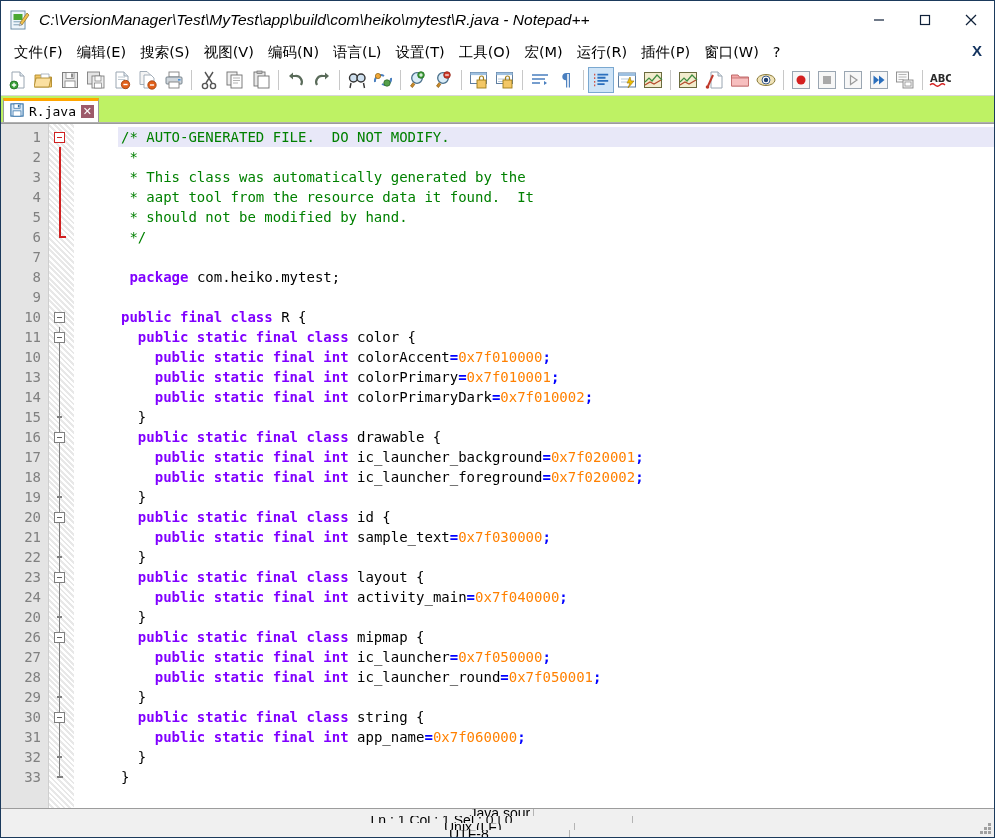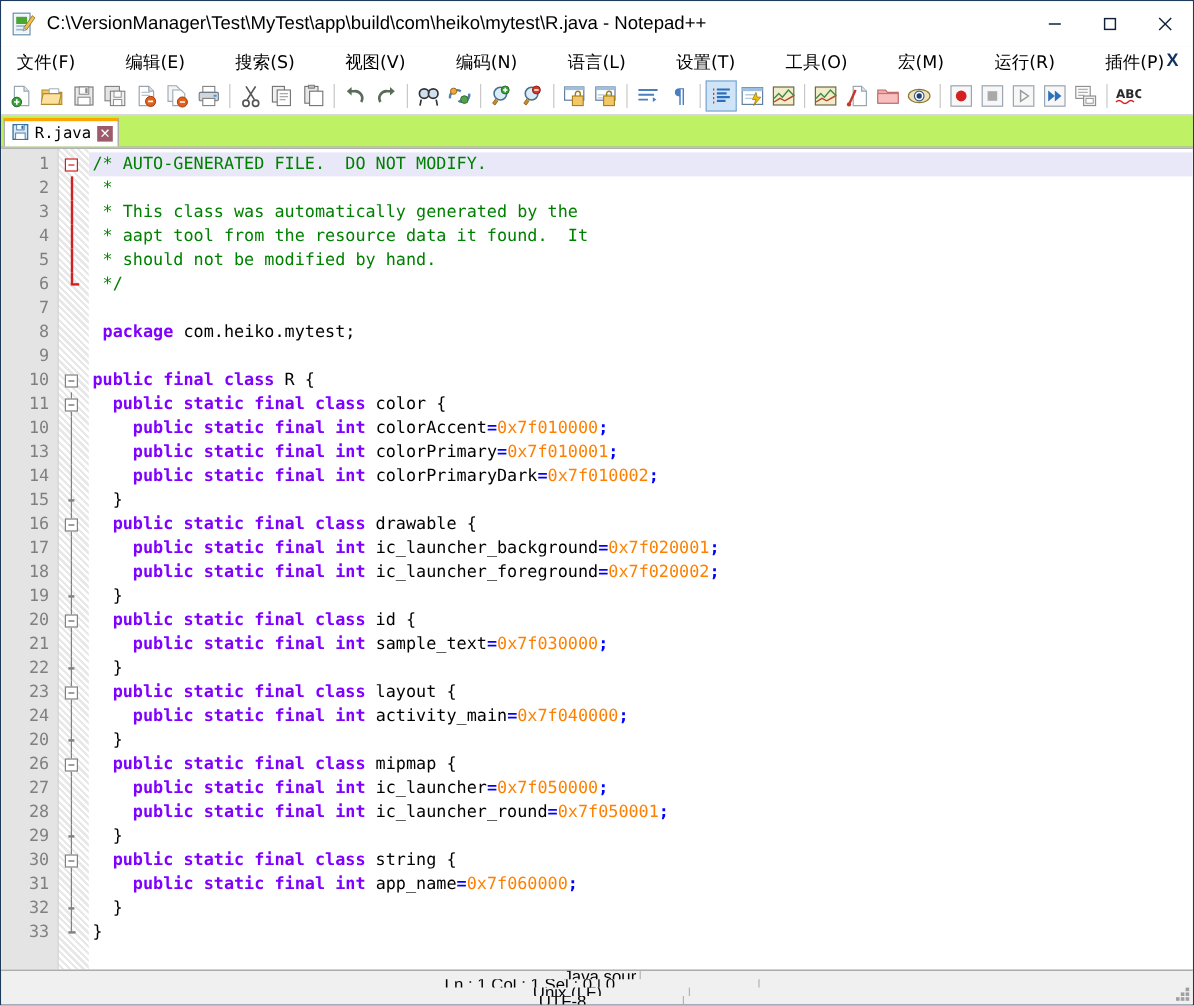--- a/index.html
+++ b/index.html
@@ -32,40 +32,40 @@
   .title-icon {
     width: 22px; height: 22px;
     margin-left: 8px; margin-right: 8px;
     position: relative; flex: none;
   }
   .title-text {
     font-size: 15.5px;
     color: #000000;
     white-space: nowrap;
     letter-spacing: 0px;
+    font-style: italic;
   }
   .win-buttons {
     position: absolute; right: 0; top: 0;
     height: 38px; display: flex;
   }
   .win-btn {
     width: 46px; height: 38px;
     display: flex; align-items: center; justify-content: center;
     color: #000; font-size: 15px;
   }
   .win-btn svg { display:block; }
 
   
   .menubar {
     height: 26px; min-height: 26px;
     background: #ffffff;
     display: flex; align-items: center;
     padding-left: 6px;
     position: relative;
-    gap: 28px;
   }
   .menu-item {
     font-size: 14.5px;
     color: #000000;
     padding: 2px 7px;
     white-space: nowrap;
     font-family: "DejaVu Sans", "Liberation Sans", sans-serif;
   }
   .menu-close {
     position: absolute; right: 12px; top: 3px;
@@ -192,20 +192,21 @@
     padding-top: 3px;
     font-family: "DejaVu Sans Mono", monospace;
     font-size: 14px;
     white-space: pre;
     overflow: hidden;
     position: relative;
   }
   .cline {
     height: 20px; line-height: 20px;
     padding-left: 3px;
+    margin-left: 44px;
   }
   .cline.hl { background: #e8e8f8; }
 
   .kw  { color: #8000ff; font-weight: bold; }
   .id  { color: #000000; }
   .cmt { color: #008000; }
   .num { color: #ff8000; }
   .op  { color: #0000ff; font-weight: bold; }
 
   

